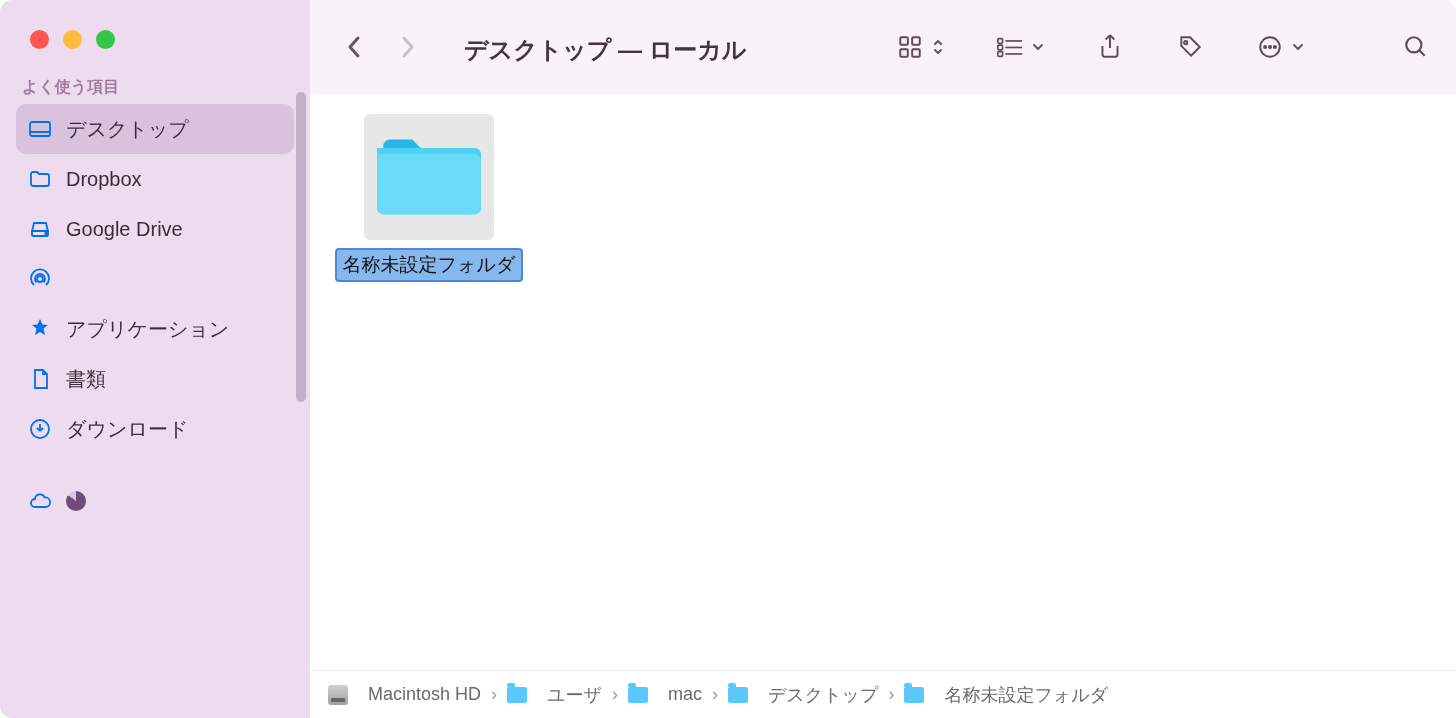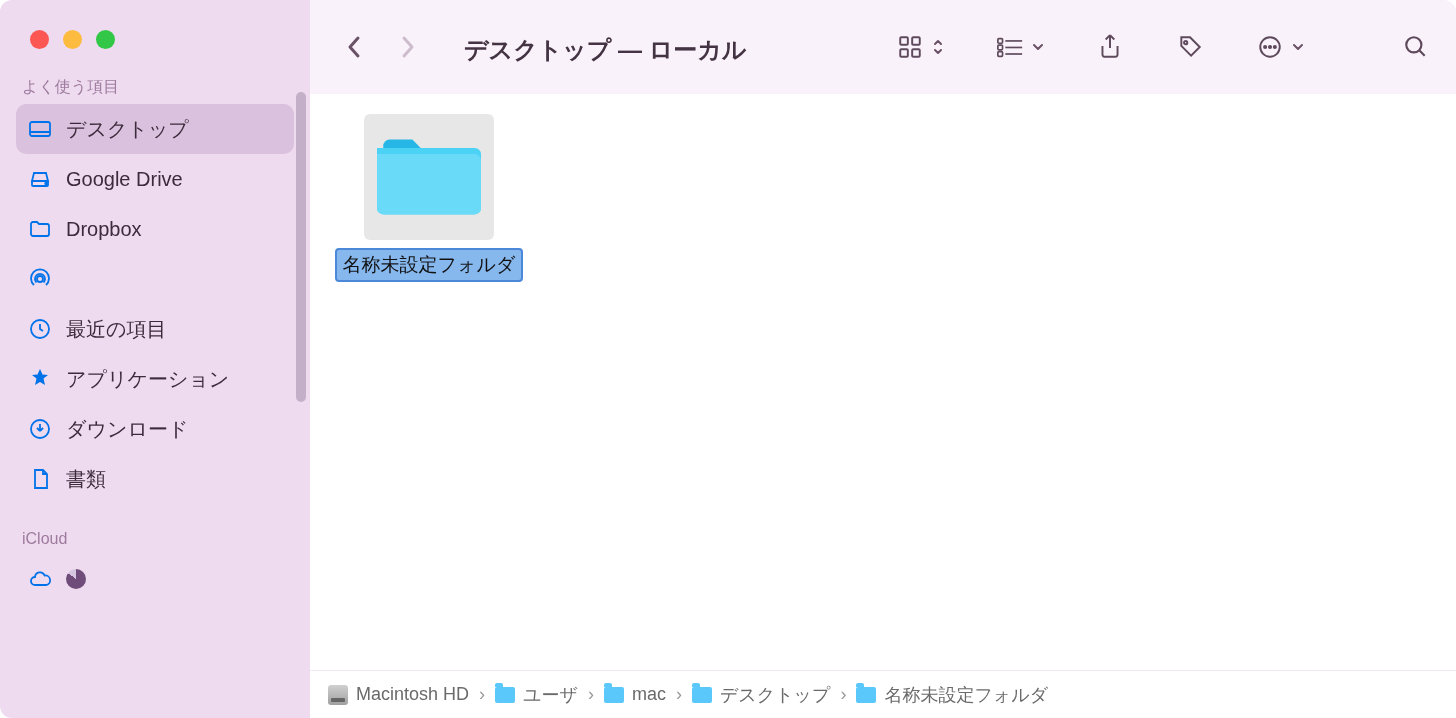--- a/index.html
+++ b/index.html
@@ -5,21 +5,21 @@
 * { margin: 0; padding: 0; box-sizing: border-box; font-family: -apple-system, "Helvetica Neue", sans-serif; }
 body { width: 1456px; height: 718px; display: flex; overflow: hidden; border-radius: 12px; }
 
 .sidebar { width: 310px; background: #eedbef; height: 100%; padding: 30px 16px 16px 16px; position: relative; }
 .traffic-lights { display: flex; gap: 14px; padding: 0 0 24px 14px; }
 .traffic-light { width: 19px; height: 19px; border-radius: 50%; }
 .tl-red { background: #fc5753; }
 .tl-yellow { background: #fdbc40; }
 .tl-green { background: #33c748; }
 
-.sidebar-section-title { font-size: 16px; color: #9e7b9e; font-weight: 400; padding: 4px 6px 6px 6px; }
+.sidebar-section-title { font-size: 16px; color: #9e7b9e; font-weight: 700; padding: 4px 6px 6px 6px; }
 .sidebar-item { display: flex; align-items: center; height: 50px; border-radius: 10px; padding: 0 12px; font-size: 20px; color: #3c2b3c; cursor: default; gap: 14px; }
 .sidebar-item.selected { background: rgba(125, 80, 140, 0.18); }
 .sidebar-item .icon { color: #0072ea; display: flex; align-items: center; justify-content: center; width: 24px; height: 24px; flex-shrink: 0; }
 .sidebar-item .label { flex: 1; white-space: nowrap; }
 .progress-dot { width: 20px; height: 20px; border-radius: 50%; background: conic-gradient(#6f4c7a 0 85%, #d6c5e0 85% 100%); }
 
 .sidebar-scroll { position: absolute; right: 4px; top: 92px; width: 10px; height: 310px; background: rgba(90, 60, 100, 0.28); border-radius: 5px; }
 
 .main { flex: 1; display: flex; flex-direction: column; background: #fff; }
 .toolbar { height: 94px; background: #faf2fa; display: flex; align-items: center; padding: 0 26px; gap: 18px; }
@@ -32,21 +32,21 @@
 
 .content { flex: 1; background: #fff; padding: 20px 24px; display: flex; flex-wrap: wrap; align-content: flex-start; gap: 30px; }
 .file-item { width: 190px; display: flex; flex-direction: column; align-items: center; gap: 8px; }
 .file-icon-wrap { width: 130px; height: 126px; display:flex; align-items:center; justify-content:center; background: #f2f2f2; border-radius: 6px; }
 .file-icon-wrap.selected { background: #e7e7e7; }
 .folder-svg { width: 104px; height: 90px; }
 .file-label { font-size: 19px; color: #222; text-align: center; padding: 2px 6px; border-radius: 4px; }
 .file-label.selected { background: #86b8ee; border: 2px solid #4c88d9; color: #111; }
 
 .pathbar { height: 48px; background: #fff; border-top: 1px solid #f2e9f2; display: flex; align-items: center; padding: 0 18px; gap: 6px; font-size: 18px; color: #6a6a6a; }
-.path-item { display: flex; align-items: center; gap: 8px; }
+.path-item { display: flex; align-items: center; gap: 20px; }
 .path-sep { color: #999; padding: 0 4px; }
 .mini-folder { width: 20px; height: 16px; border-radius: 2px; background: #5ac8fa; position: relative; }
 .mini-folder::before { content: ""; position: absolute; top: -4px; left: 0; width: 8px; height: 4px; background: #5ac8fa; border-radius: 2px 2px 0 0; }
 .mini-disk { width: 20px; height: 20px; background: linear-gradient(#d0d0d0,#a0a0a0); border-radius: 3px; position:relative; }
 .mini-disk::after{content:""; position:absolute; left:3px; right:3px; bottom:3px; height:4px; background:#666; border-radius:1px;}
 
 svg { display: block; }
 </style>
 </head>
 <body>
@@ -66,88 +66,78 @@
           <rect x="2" y="5" width="20" height="14" rx="2"></rect>
           <line x1="2" y1="15" x2="22" y2="15"></line>
         </svg>
     </span>
     <span class="label">デスクトップ</span>
   </div>
 
   <div class="sidebar-item">
     <span class="icon">
       <svg width="24" height="24" viewBox="0 0 24 24" fill="none" stroke="currentColor" stroke-width="1.8">
+          <path d="M3 7a2 2 0 0 1 2-2h4l2 2h8a2 2 0 0 1 2 2v8a2 2 0 0 1-2 2H5a2 2 0 0 1-2-2V7z"></path>
+        </svg>
+    </span>
+    <span class="label">Dropbox</span>
+  </div>
+
+  <div class="sidebar-item">
+    <span class="icon">
+      <svg width="24" height="24" viewBox="0 0 24 24" fill="none" stroke="currentColor" stroke-width="1.8">
           <path d="M4 14h16l-2-8H6l-2 8z"></path>
           <rect x="4" y="14" width="16" height="5" rx="1"></rect>
           <circle cx="18" cy="16.5" r="0.8" fill="currentColor"></circle>
         </svg>
     </span>
     <span class="label">Google Drive</span>
   </div>
 
   <div class="sidebar-item">
     <span class="icon">
       <svg width="24" height="24" viewBox="0 0 24 24" fill="none" stroke="currentColor" stroke-width="1.8">
-          <path d="M3 7a2 2 0 0 1 2-2h4l2 2h8a2 2 0 0 1 2 2v8a2 2 0 0 1-2 2H5a2 2 0 0 1-2-2V7z"></path>
-        </svg>
-    </span>
-    <span class="label">Dropbox</span>
-  </div>
-
-  <div class="sidebar-item">
-    <span class="icon">
-      <svg width="24" height="24" viewBox="0 0 24 24" fill="none" stroke="currentColor" stroke-width="1.8">
           <circle cx="12" cy="12" r="3"></circle>
           <path d="M6 18a9 9 0 1 1 12 0"></path>
           <path d="M8.5 15.5a5 5 0 1 1 7 0"></path>
         </svg>
     </span>
   </div>
 
-  <div class="sidebar-item">
-    <span class="icon">
-      <svg width="24" height="24" viewBox="0 0 24 24" fill="none" stroke="currentColor" stroke-width="1.8">
-          <circle cx="12" cy="12" r="9"></circle>
-          <path d="M12 7v5l3 2"></path>
-        </svg>
-    </span>
-    <span class="label">最近の項目</span>
-  </div>
 
   <div class="sidebar-item">
     <span class="icon">
       <svg width="24" height="24" viewBox="0 0 24 24" fill="currentColor">
           <path d="M12 2l2.5 5.5L20 8l-4.5 3.5L17 18l-5-3-5 3 1.5-6.5L4 8l5.5-.5L12 2z"></path>
         </svg>
     </span>
     <span class="label">アプリケーション</span>
   </div>
 
   <div class="sidebar-item">
     <span class="icon">
       <svg width="24" height="24" viewBox="0 0 24 24" fill="none" stroke="currentColor" stroke-width="1.8">
+          <path d="M7 3h8l4 4v14H7V3z"></path>
+          <path d="M15 3v4h4"></path>
+        </svg>
+    </span>
+    <span class="label">書類</span>
+  </div>
+
+  <div class="sidebar-item">
+    <span class="icon">
+      <svg width="24" height="24" viewBox="0 0 24 24" fill="none" stroke="currentColor" stroke-width="1.8">
           <circle cx="12" cy="12" r="9"></circle>
           <path d="M12 7v7m0 0l-3-3m3 3l3-3"></path>
         </svg>
     </span>
     <span class="label">ダウンロード</span>
   </div>
 
-  <div class="sidebar-item">
-    <span class="icon">
-      <svg width="24" height="24" viewBox="0 0 24 24" fill="none" stroke="currentColor" stroke-width="1.8">
-          <path d="M7 3h8l4 4v14H7V3z"></path>
-          <path d="M15 3v4h4"></path>
-        </svg>
-    </span>
-    <span class="label">書類</span>
-  </div>
-
   <div style="height:22px"></div>
-  <div class="sidebar-section-title">iCloud</div>
 
   <div class="sidebar-item">
     <span class="icon">
       <svg width="24" height="24" viewBox="0 0 24 24" fill="none" stroke="currentColor" stroke-width="1.8">
           <path d="M7 18a4 4 0 0 1 0-8 5 5 0 0 1 9.6-1.5A4 4 0 0 1 18 18H7z"></path>
         </svg>
     </span>
     <span class="progress-dot"></span>
   </div>
 

